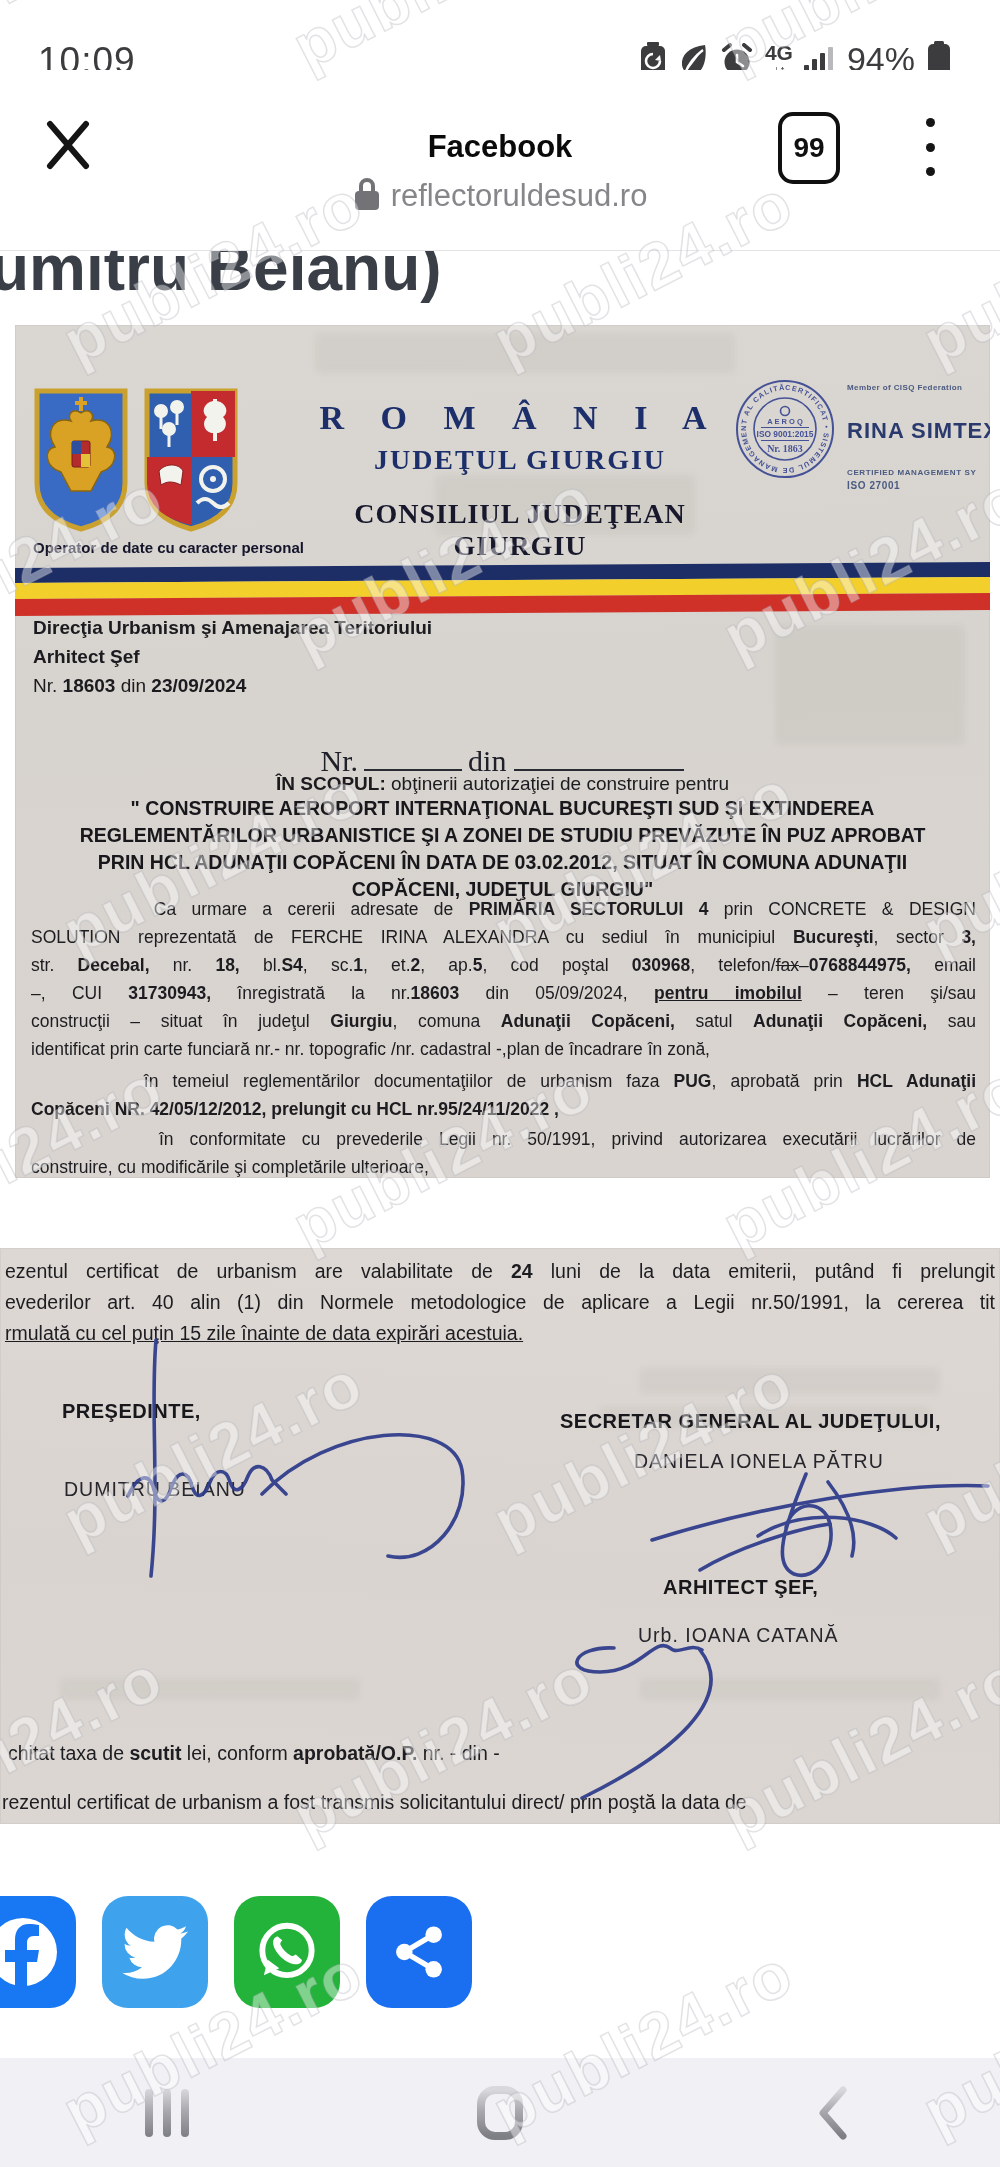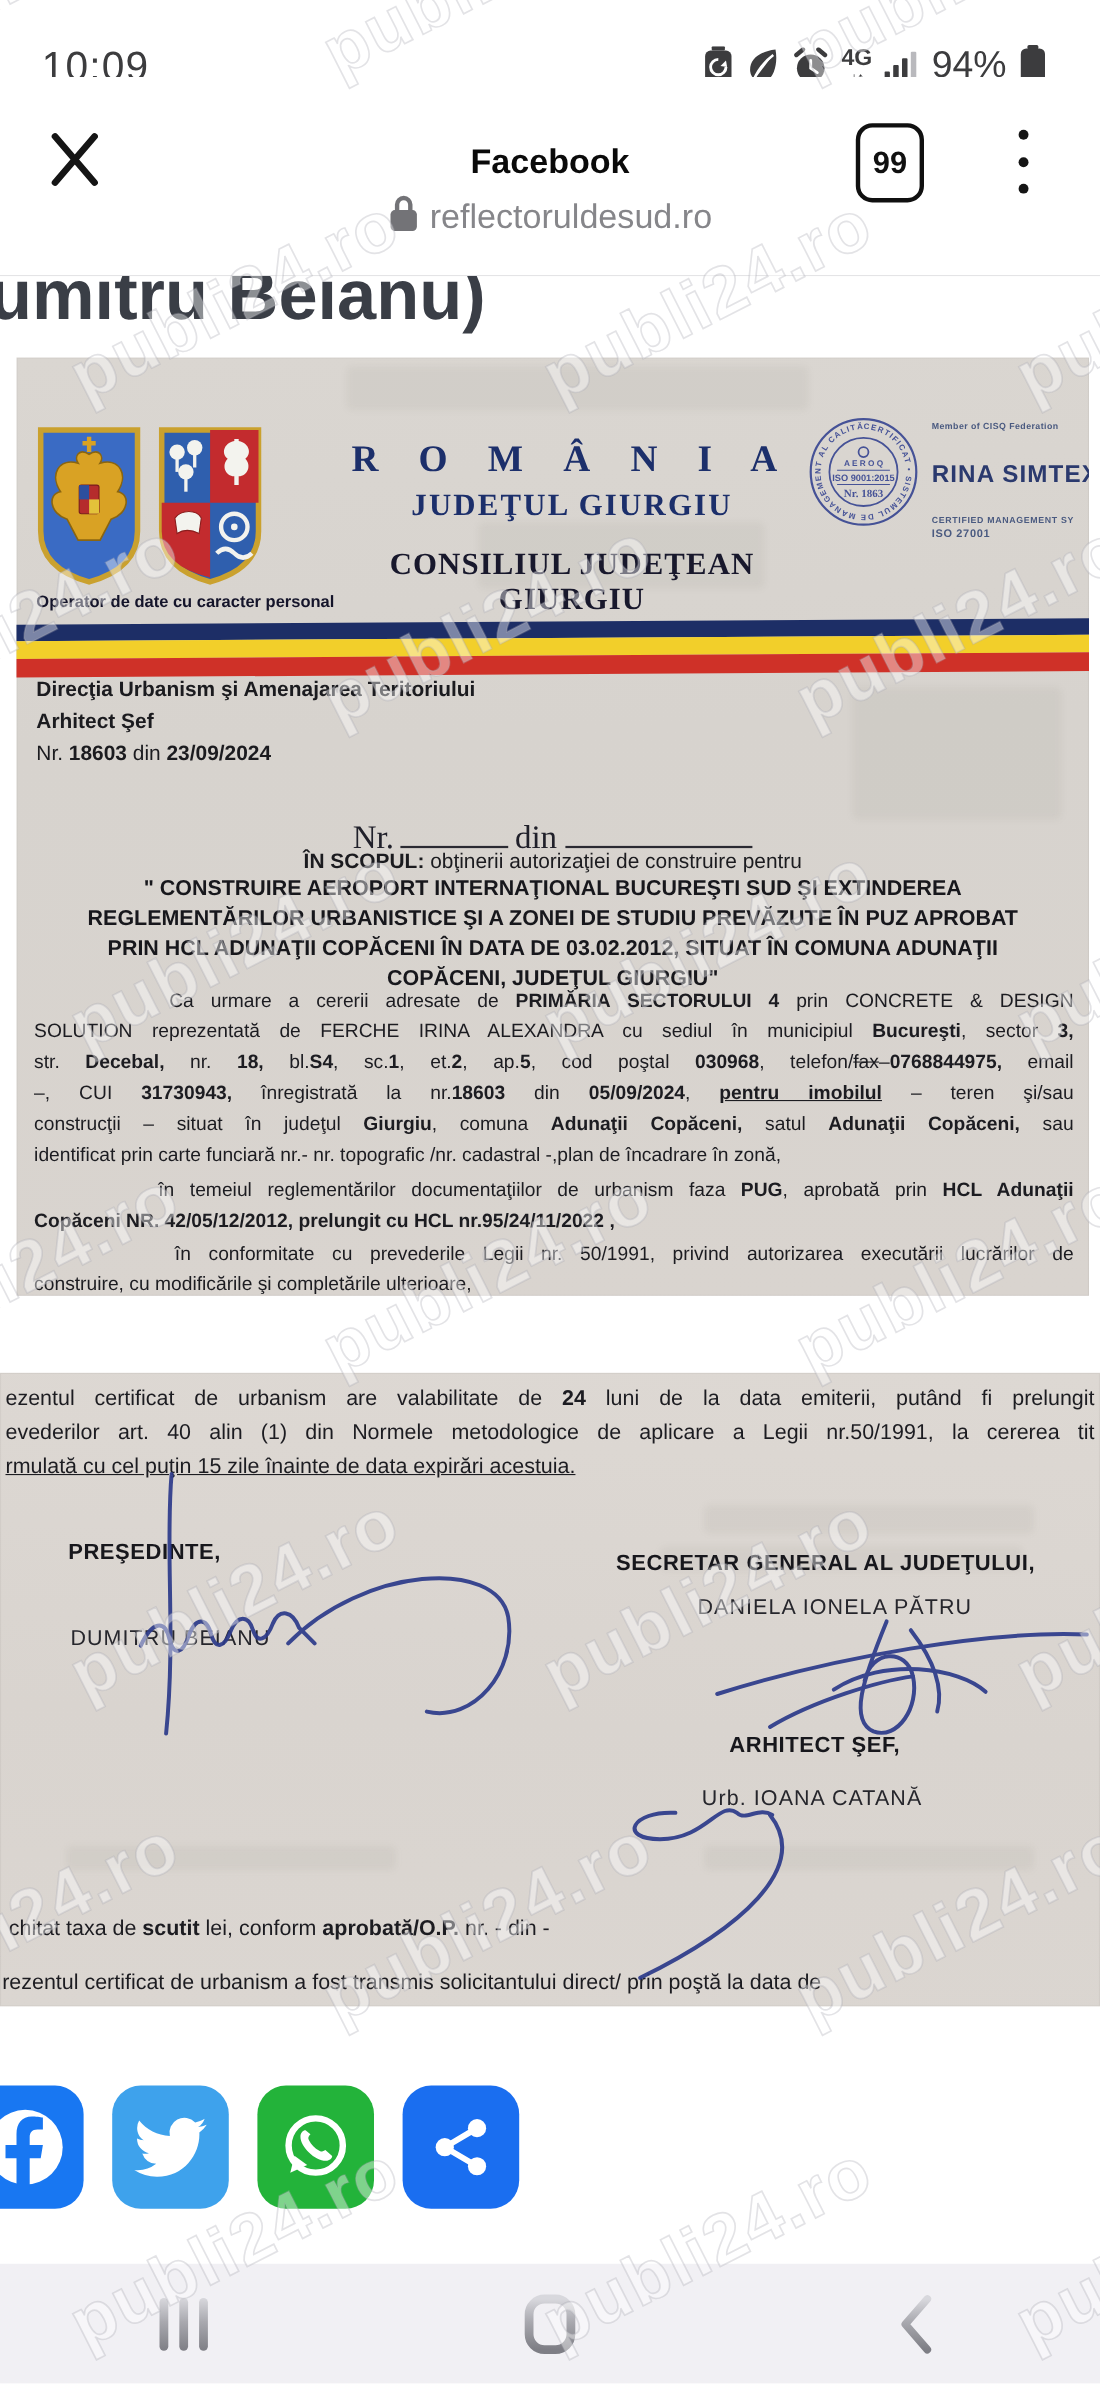--- a/index.html
+++ b/index.html
@@ -263,21 +263,21 @@
         <div class="ln">" CONSTRUIRE AEROPORT INTERNAŢIONAL BUCUREŞTI SUD ŞI EXTINDEREA</div>
         <div class="ln">REGLEMENTĂRILOR URBANISTICE ŞI A ZONEI DE STUDIU PREVĂZUTE ÎN PUZ APROBAT</div>
         <div class="ln">PRIN HCL ADUNAŢII COPĂCENI ÎN DATA DE 03.02.2012, SITUAT ÎN COMUNA ADUNAŢII</div>
         <div class="ln">COPĂCENI, JUDEŢUL GIURGIU"</div>
       </div>
 
     <div class="req-block jpara">
         <div class="ln"><span>&nbsp;&nbsp;&nbsp;&nbsp;&nbsp;&nbsp;&nbsp;&nbsp;Ca urmare a cererii adresate de </span><span style="font-weight: 700;">PRIMĂRIA SECTORULUI 4</span><span> prin CONCRETE &amp; DESIGN</span></div>
         <div class="ln"><span>SOLUTION reprezentată de FERCHE IRINA ALEXANDRA cu sediul în municipiul </span><span style="font-weight: 700;">Bucureşti</span><span>, sector </span><span style="font-weight: 700;">3,</span></div>
         <div class="ln"><span>str. </span><span style="font-weight: 700;">Decebal,</span><span> nr. </span><span style="font-weight: 700;">18,</span><span> bl.</span><span style="font-weight: 700;">S4</span><span>, sc.</span><span style="font-weight: 700;">1</span><span>, et.</span><span style="font-weight: 700;">2</span><span>, ap.</span><span style="font-weight: 700;">5</span><span>, cod poştal </span><span style="font-weight: 700;">030968</span><span>, telefon/</span><span style="text-decoration: line-through;">fax</span><span>–</span><span style="font-weight: 700;">0768844975,</span><span> email</span></div>
-        <div class="ln"><span>–, CUI </span><span style="font-weight: 700;">31730943,</span><span> înregistrată la nr.</span><span style="font-weight: 700;">18603</span><span> din </span><span style="font-weight: 700;">05/09/2024</span><span>, </span><span style="font-weight: 700; text-decoration: underline;">pentru imobilul</span><span> – teren şi/sau</span></div>
+        <div class="ln"><span>–, CUI </span><span style="font-weight: 700;">31730943,</span><span> înregistrată la nr.</span><span style="font-weight: 700;">18603</span><span> din </span><span style="font-weight: 400;">05/09/2024</span><span>, </span><span style="font-weight: 700; text-decoration: underline;">pentru imobilul</span><span> – teren şi/sau</span></div>
         <div class="ln"><span>construcţii – situat în judeţul </span><span style="font-weight: 700;">Giurgiu</span><span>, comuna </span><span style="font-weight: 700;">Adunaţii Copăceni,</span><span> satul </span><span style="font-weight: 700;">Adunaţii Copăceni,</span><span> sau</span></div>
         <div class="ln"><span>identificat prin carte funciară nr.- nr. topografic /nr. cadastral -,plan de încadrare în zonă,</span></div>
       </div>
     <div class="temeiul-block jpara">
         <div class="ln"><span>&nbsp;&nbsp;&nbsp;&nbsp;&nbsp;&nbsp;&nbsp;&nbsp;în temeiul reglementărilor documentaţiilor de urbanism faza </span><span style="font-weight: 700;">PUG</span><span>, aprobată prin </span><span style="font-weight: 700;">HCL Adunaţii</span></div>
         <div class="ln"><span style="font-weight: 700;">Copăceni NR. 42/05/12/2012, prelungit cu HCL nr.95/24/11/2022 ,</span></div>
       </div>
     <div class="conf-block jpara">
         <div class="ln"><span>&nbsp;&nbsp;&nbsp;&nbsp;&nbsp;&nbsp;&nbsp;&nbsp;în conformitate cu prevederile Legii nr. 50/1991, privind autorizarea executării lucrărilor de</span></div>
         <div class="ln"><span>construire, cu modificările şi completările ulterioare,</span></div>

